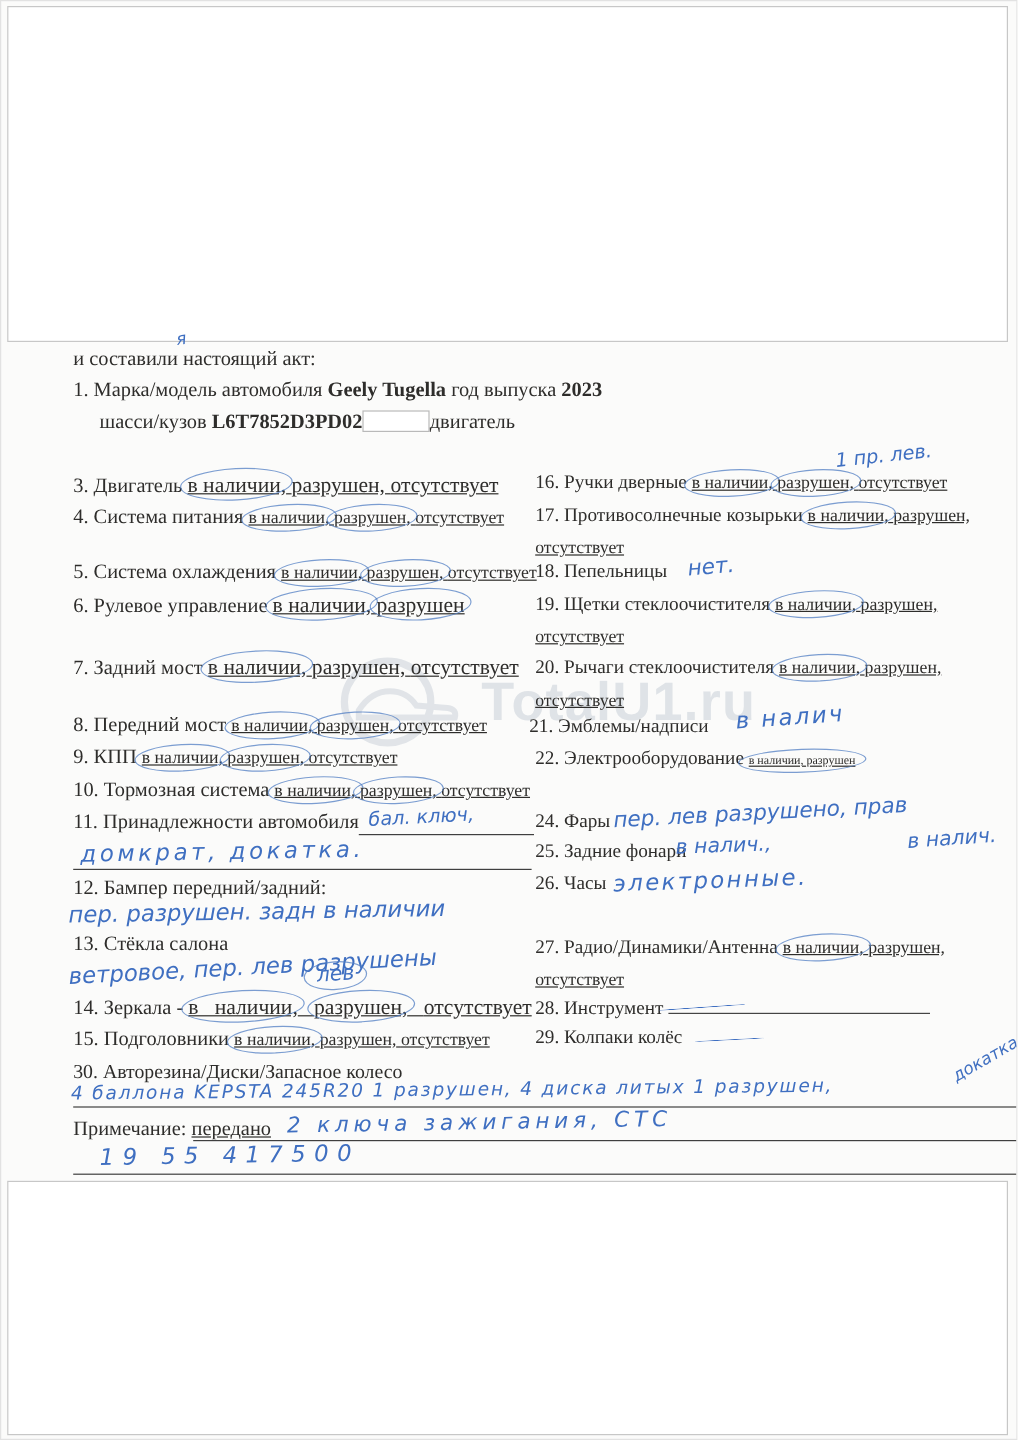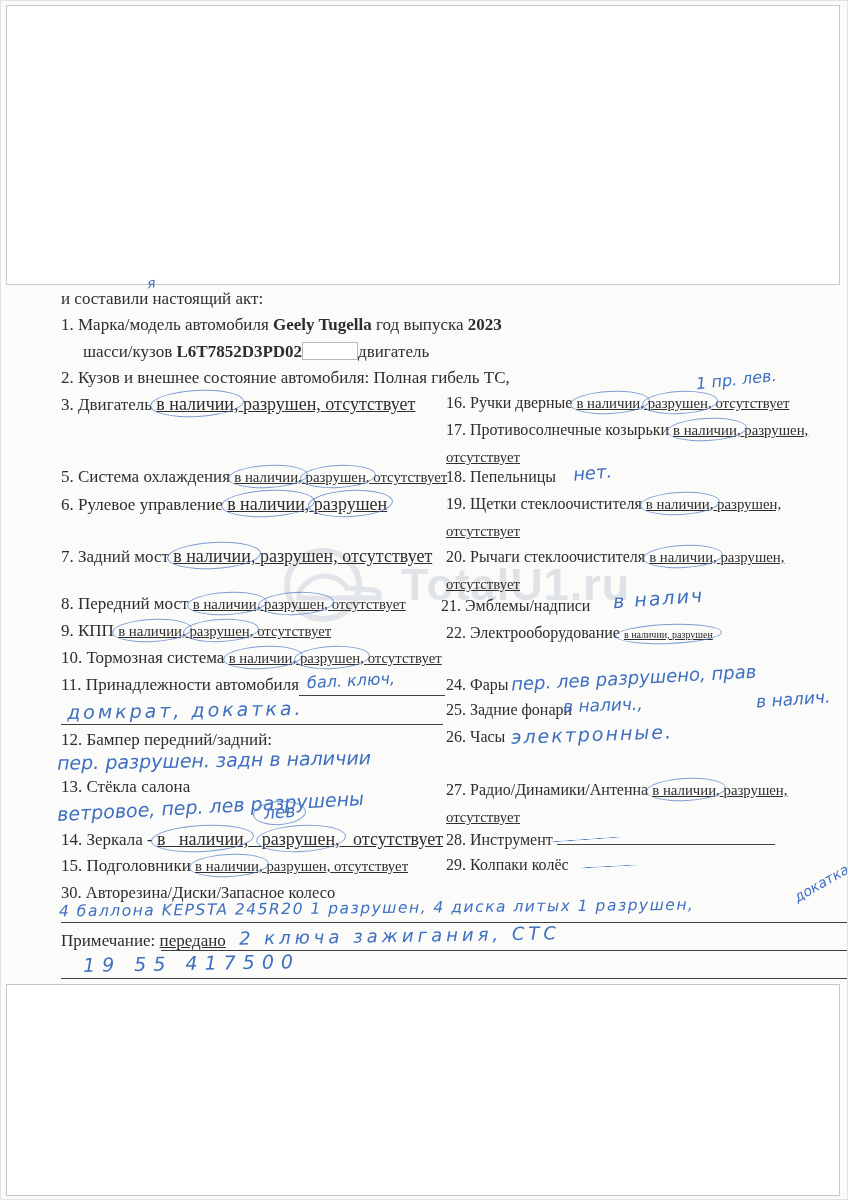--- a/index.html
+++ b/index.html
@@ -50,29 +50,30 @@
   <div class="ln" style="left:60px;top:314px;">
     <span>1. Марка/модель автомобиля</span>
     <span class="b">Geely Tugella</span>
     <span>год выпуска</span>
     <span class="b">2023</span>
   </div>
   <div class="ln" style="left:82px;top:341px;">
     <span>шасси/кузов</span>
     <span class="b">L6T7852D3PD02</span><span class="vinbox"></span><span>двигатель</span>
   </div>
-  <div class="ln" style="left:60px;top:367px;">
-    <span>2. Кузов и внешнее состояние автомобиля: Полная гибель ТС,</span>
-  </div>
 
   <div class="ln" style="left:60px;top:393px;">
     <span>3. Двигатель</span>
     <span class="opts opts-lg"><span class="circ">в наличии,</span> <span>разрушен,</span> <span>отсутствует</span></span>
   </div>
 
+  <div class="ln" style="left:60px;top:420px;">
+    <span>4. Система питания</span>
+    <span class="opts"><span class="circ">в наличии,</span> <span class="circ">разрушен,</span> <span>отсутствует</span></span>
+  </div>
 
   <div class="ln" style="left:60px;top:466px;">
     <span>5. Система охлаждения</span>
     <span class="opts"><span class="circ">в наличии,</span> <span class="circ">разрушен,</span> <span>отсутствует</span></span>
   </div>
 
   <div class="ln" style="left:60px;top:493px;">
     <span>6. Рулевое управление</span>
     <span class="opts opts-lg"><span class="circ">в наличии,</span> <span class="circ">разрушен</span></span>
   </div>

